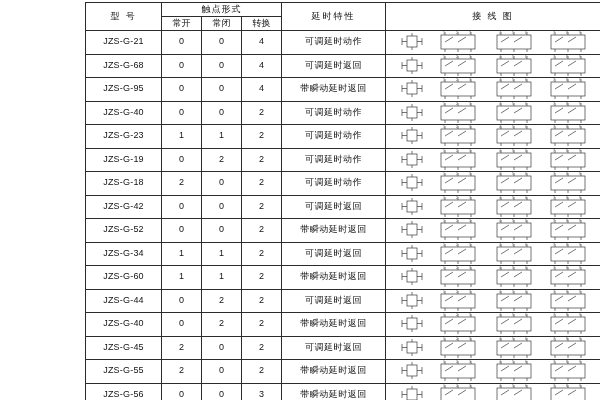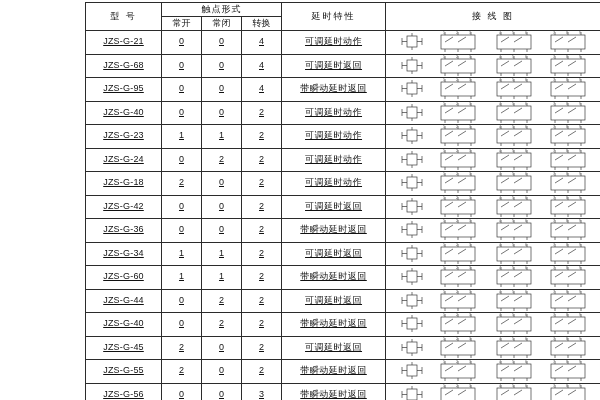--- a/index.html
+++ b/index.html
@@ -41,23 +41,23 @@
   col.c-model { width: 76px; }
   col.c-no    { width: 40px; }
   col.c-nc    { width: 40px; }
   col.c-ch    { width: 40px; }
   col.c-delay { width: 104px; }
   col.c-wiring{ width: 215px; }
 
   thead td, thead th { height: 13px; }
   .hdr-group { font-size: 9.5px; letter-spacing: 1px; }
   .hdr-sub { font-size: 9px; }
-  .hdr-tall { font-size: 10px; letter-spacing: 2px; }
-
-  tbody tr { height: 23.5px; text-decoration: underline; }
+  .hdr-tall { font-size: 10px; letter-spacing: 2px; font-family: Liberation Serif, serif; }
+
+  tbody tr { height: 23.5px; }
   td.model { font-size: 9px; letter-spacing: 0.2px; }
   td.num { font-size: 10px; }
   td.delay { font-size: 9.5px; letter-spacing: 0.5px; }
   td.wiring { padding: 0; }
 
   .wirecell {
     position: relative;
     height: 22px;
     width: 100%;
   }
@@ -405,21 +405,21 @@
         <text x="132" y="3.4">6</text>
         <text x="160" y="3.4">7</text>
         <text x="173" y="3.4">8</text>
         <text x="186" y="3.4">9</text>
       </g>
     </svg>
   </div>
 </td>
         </tr>
         <tr>
-          <td class="model">JZS-G-24</td>
+          <td class="model">JZS-G-19</td>
           <td class="num">0</td>
           <td class="num">2</td>
           <td class="num">2</td>
           <td class="delay">可调延时动作</td>
           <td class="wiring">
   <div class="wirecell">
     <svg width="200" height="22" viewBox="0 0 200 22" xmlns="http://www.w3.org/2000/svg">
       <g stroke="#3a3a3a" stroke-width="0.7" fill="none">
 
         <rect x="14" y="5" width="10" height="11"></rect>
@@ -597,21 +597,21 @@
         <text x="132" y="3.4">6</text>
         <text x="160" y="3.4">7</text>
         <text x="173" y="3.4">8</text>
         <text x="186" y="3.4">9</text>
       </g>
     </svg>
   </div>
 </td>
         </tr>
         <tr>
-          <td class="model">JZS-G-36</td>
+          <td class="model">JZS-G-52</td>
           <td class="num">0</td>
           <td class="num">0</td>
           <td class="num">2</td>
           <td class="delay">带瞬动延时返回</td>
           <td class="wiring">
   <div class="wirecell">
     <svg width="200" height="22" viewBox="0 0 200 22" xmlns="http://www.w3.org/2000/svg">
       <g stroke="#3a3a3a" stroke-width="0.7" fill="none">
 
         <rect x="14" y="5" width="10" height="11"></rect>

